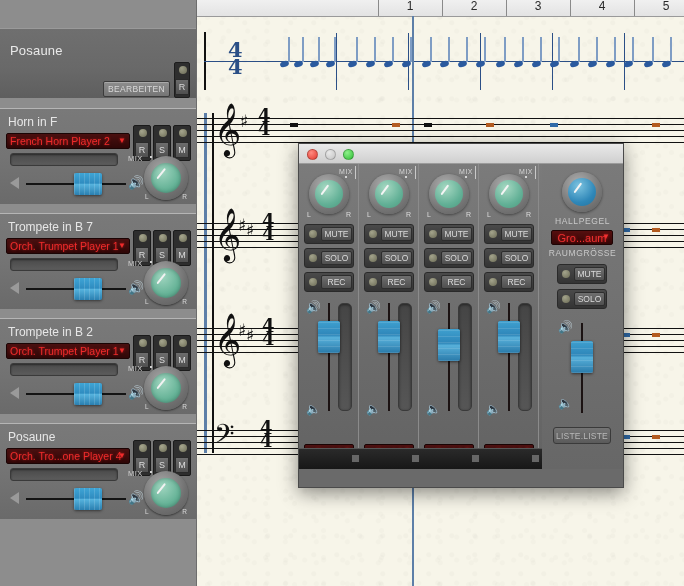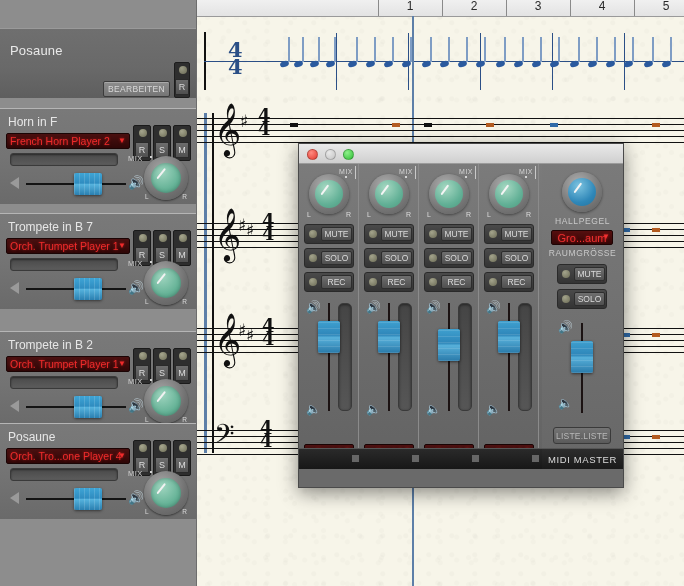--- a/index.html
+++ b/index.html
@@ -580,21 +580,21 @@
         <div class="rt">R</div>
       </div>
       <div class="vol-row">
         <div class="vol-small"></div>
         <div class="vol-line"></div>
         <div class="vol-handle" style="left:66px;"></div>
         <div class="vol-spk">🔊</div>
       </div>
     </div>
 
-    <div class="track" style="top:318px;margin-top:13px;">
+    <div class="track" style="top:318px;">
       <div class="track-name">Trompete in B 2</div>
       <div class="track-instr">
         <span>Orch. Trumpet Player 1</span>
         <span class="caret">▼</span>
       </div>
       <div class="rsm-group">
         <div class="rsm-btn">
             <div class="rsm-led"></div>
             <div class="rsm-lab">R</div>
           </div>
@@ -834,21 +834,20 @@
           <div class="led"></div>
           <div class="cap">SOLO</div>
         </div>
         <div class="fader" style="top:155px;height:120px;">
           <div class="spk-top" style="left:16px;">🔊</div>
           <div class="spk-bot" style="left:16px;bottom:30px;">🔈</div>
           <div class="track-ln" style="left:39px;height:90px;"></div>
           <div class="fhandle" style="left:29px;top:22px;"></div>
         </div>
         <div class="instr-liste" style="top:263px;">LISTE.LISTE</div>
-        <div class="midi-master">MIDI MASTER</div>
       </div>
 
       <div class="ch-bottom" style="left:0;width:243px;">
         <div class="grip" style="right:183px;"></div>
         <div class="grip" style="right:123px;"></div>
         <div class="grip" style="right:63px;"></div>
         <div class="grip" style="right:3px;"></div>
       </div>
     </div>
   </div>

